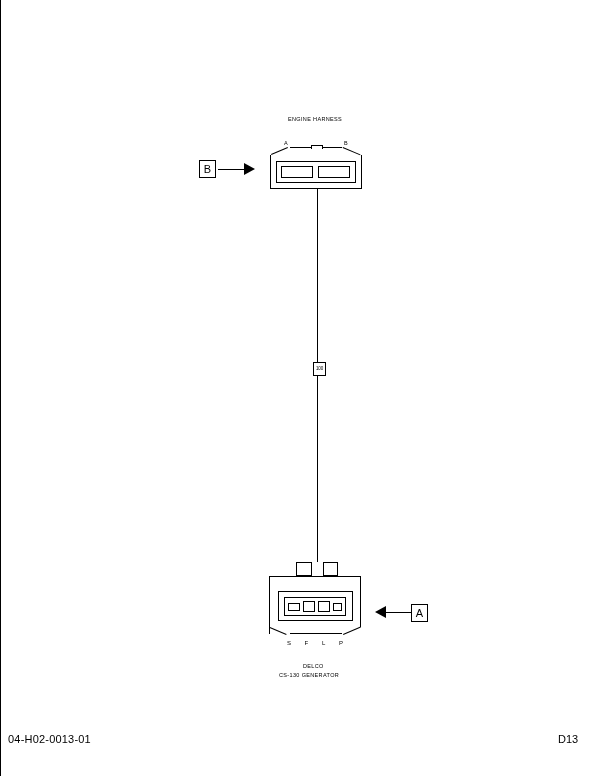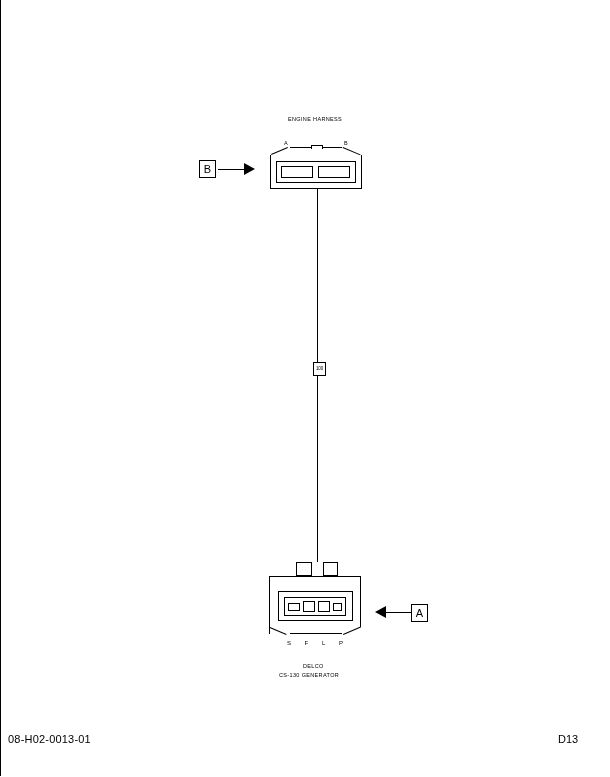--- a/index.html
+++ b/index.html
@@ -340,14 +340,14 @@
 
   <div class="lbl lbl-delco">DELCO</div>
   <div class="lbl lbl-cs130">CS-130 GENERATOR</div>
 
   <div class="callout callout-a">A</div>
   <div class="arrow-line arrow-a-line"></div>
   <div class="arrow-a-head"></div>
 
 </div>
 
-<div class="footer-left">08-H02-0013-01</div>
+<div class="footer-left">04-H02-0013-01</div>
 <div class="footer-right">D13</div>
 
 </body></html>

